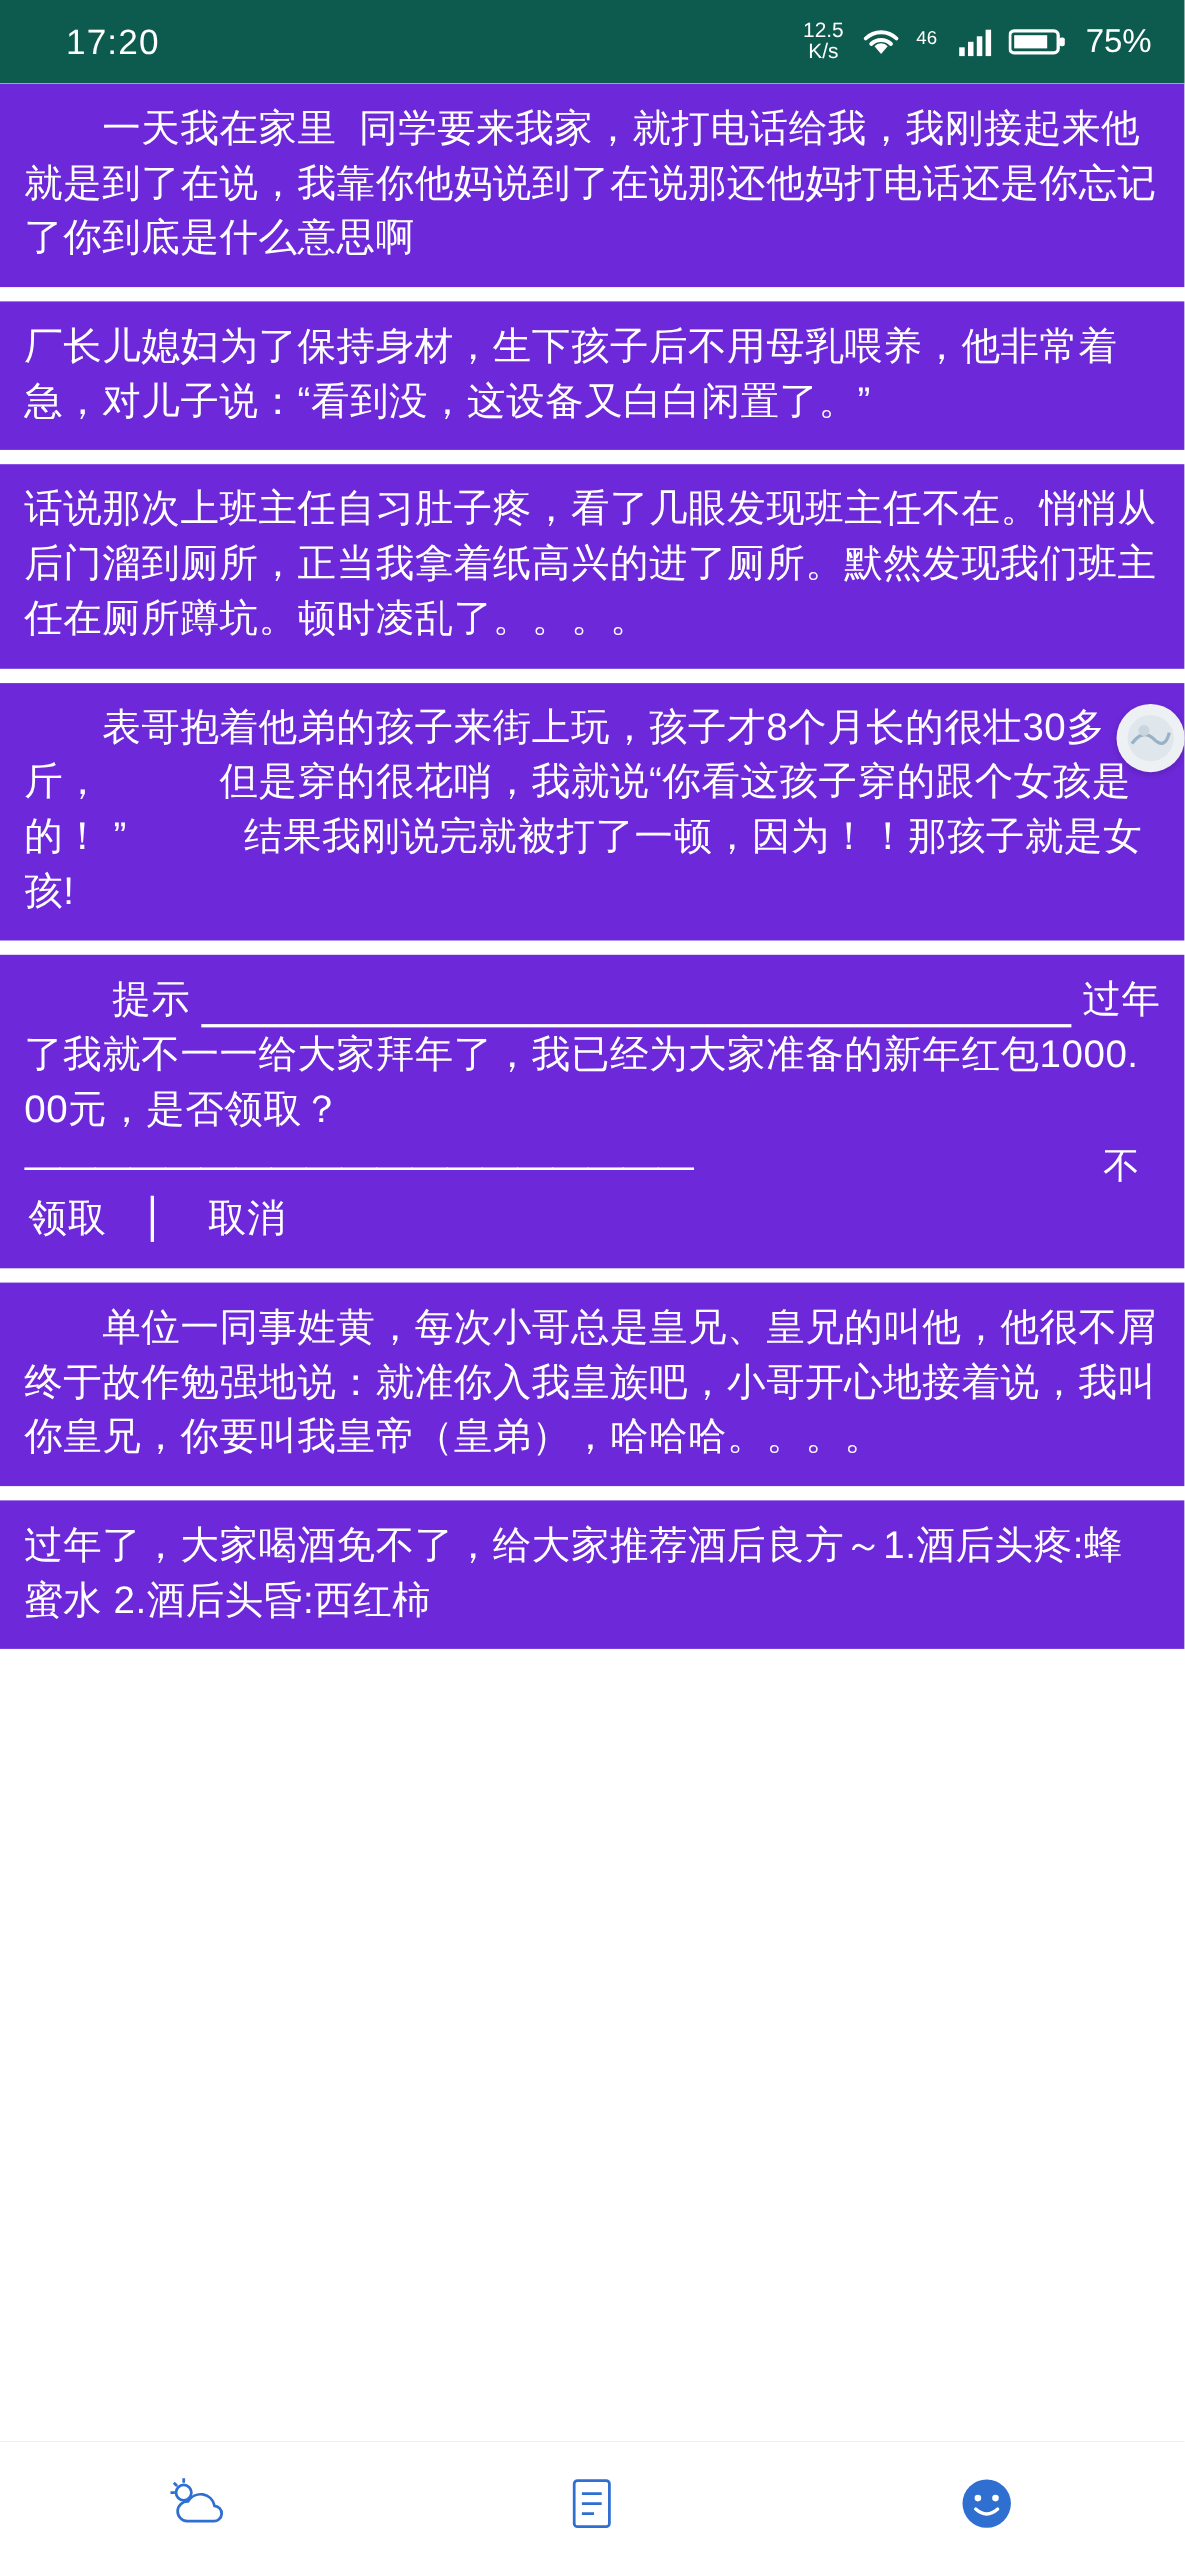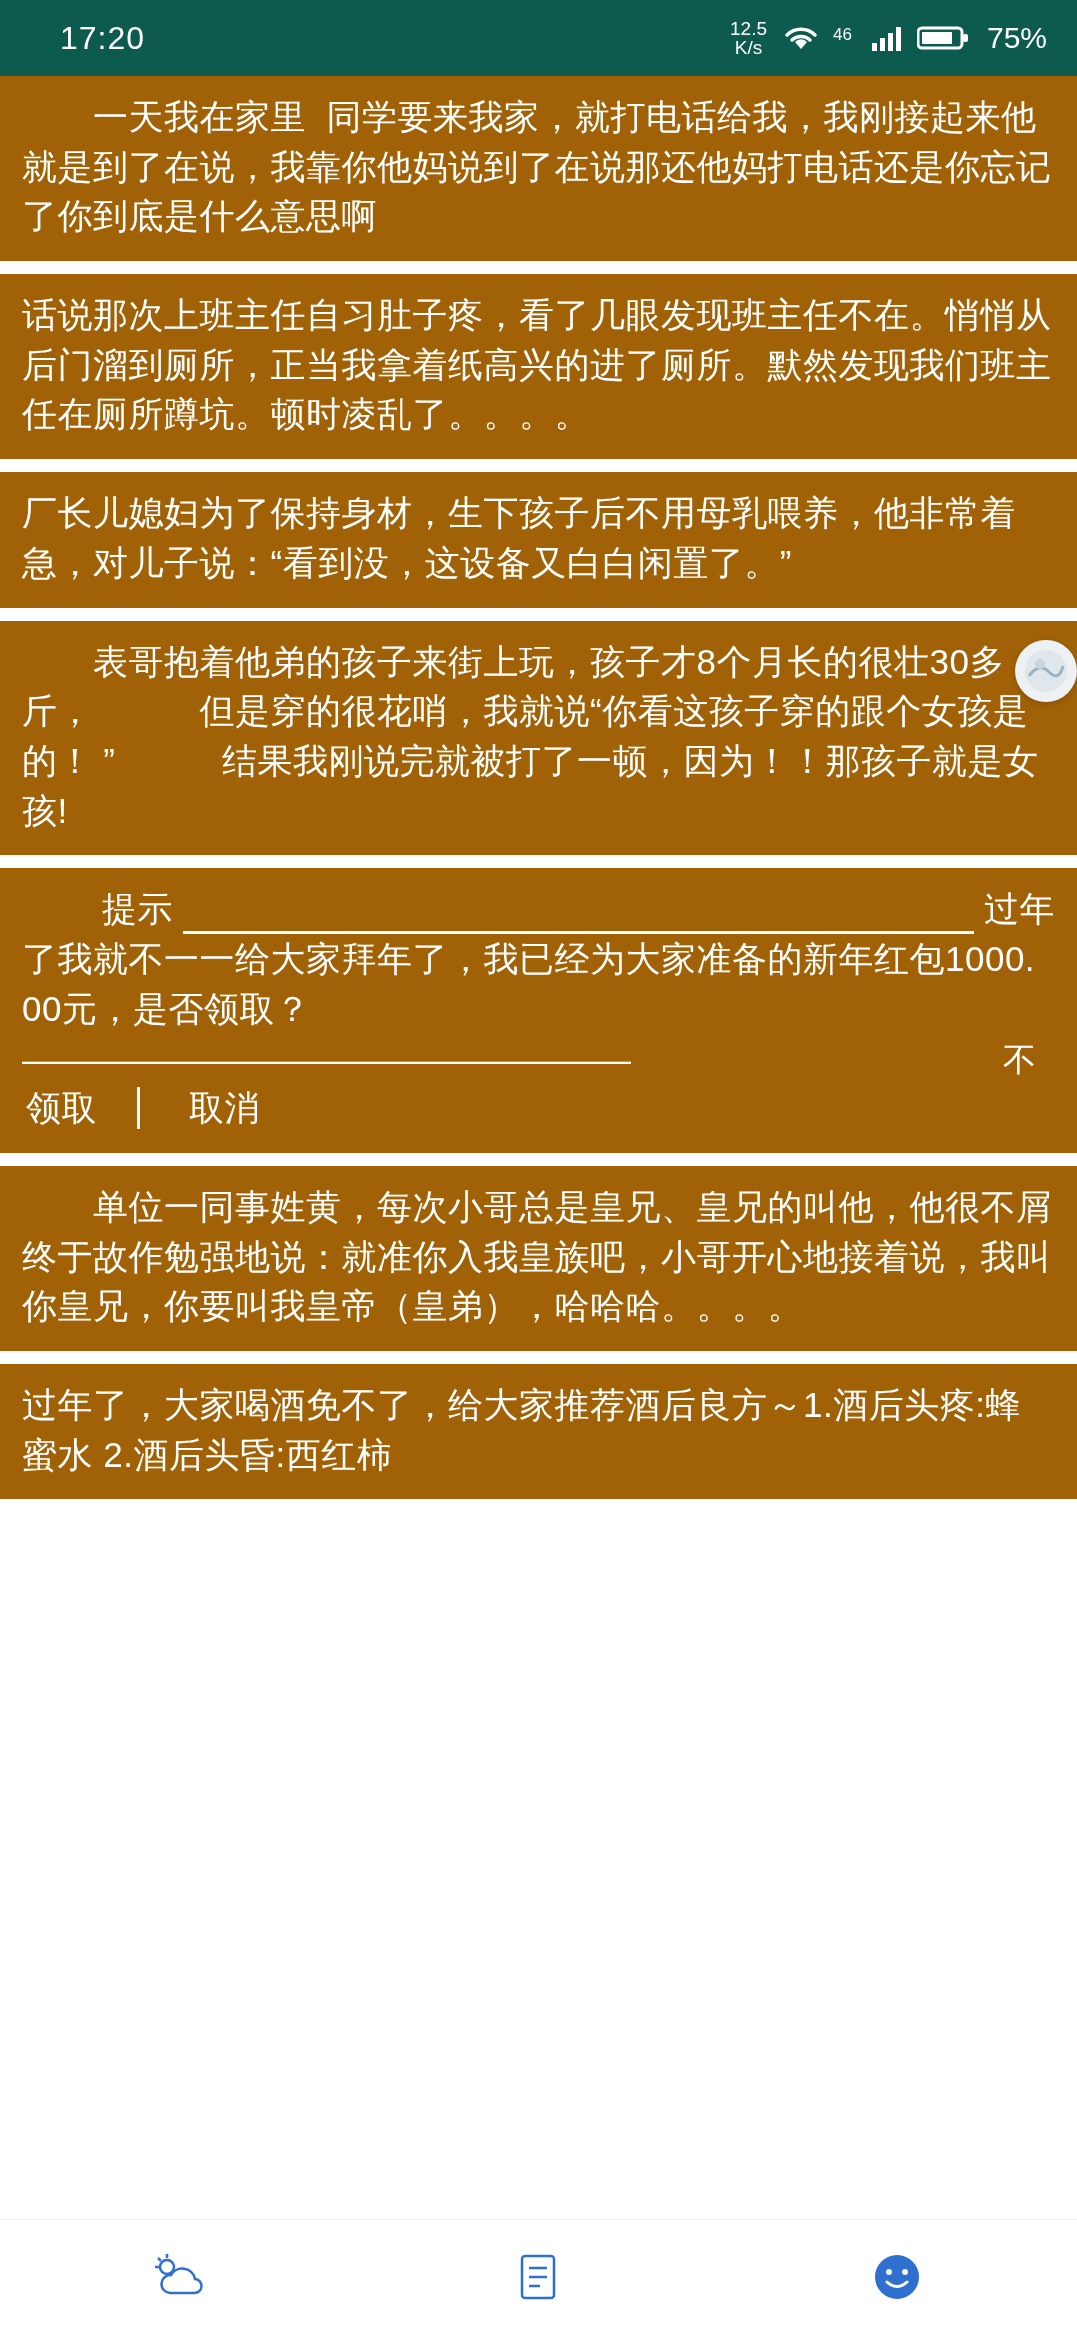--- a/index.html
+++ b/index.html
@@ -62,21 +62,21 @@
   .content {
     position: absolute;
     top: 76px;
     left: 0;
     right: 0;
     bottom: 118px;
     background: #ffffff;
     overflow: hidden;
   }
   .card {
-    background: #a16207;
+    background: #6d28d9;
     color: #ffffff;
     padding: 16px 22px 20px 22px;
     margin-bottom: 13px;
     font-size: 35px;
     line-height: 1.42;
     letter-spacing: 0.5px;
     word-break: break-all;
   }
   .card p { white-space: pre-wrap; }
   .card .indent { display: inline-block; width: 70px; }
@@ -198,25 +198,25 @@
 </div>
 
 <div class="content">
 
   <div class="card">
     <p>　　一天我在家里  同学要来我家，就打电话给我，我刚接起来他就是到了在说，我靠你他妈说到了在说那还他妈打电话还是你忘记了你到底是什么意思啊</p>
   </div>
 
 
   <div class="card">
+    <p>厂长儿媳妇为了保持身材，生下孩子后不用母乳喂养，他非常着急，对儿子说：“看到没，这设备又白白闲置了。”</p>
+  </div>
+
+  <div class="card">
     <p>话说那次上班主任自习肚子疼，看了几眼发现班主任不在。悄悄从后门溜到厕所，正当我拿着纸高兴的进了厕所。默然发现我们班主任在厕所蹲坑。顿时凌乱了。。。。</p>
-  </div>
-
-  <div class="card">
-    <p>厂长儿媳妇为了保持身材，生下孩子后不用母乳喂养，他非常着急，对儿子说：“看到没，这设备又白白闲置了。”</p>
   </div>
 
   <div class="card">
     <p>　　表哥抱着他弟的孩子来街上玩，孩子才8个月长的很壮30多斤，　　　但是穿的很花哨，我就说“你看这孩子穿的跟个女孩是的！ ”　　　结果我刚说完就被打了一顿，因为！！那孩子就是女孩!</p>
   </div>
 
   <div class="card">
     <div class="tip-line">
       <span class="indent"></span>
       <span>提示</span>

